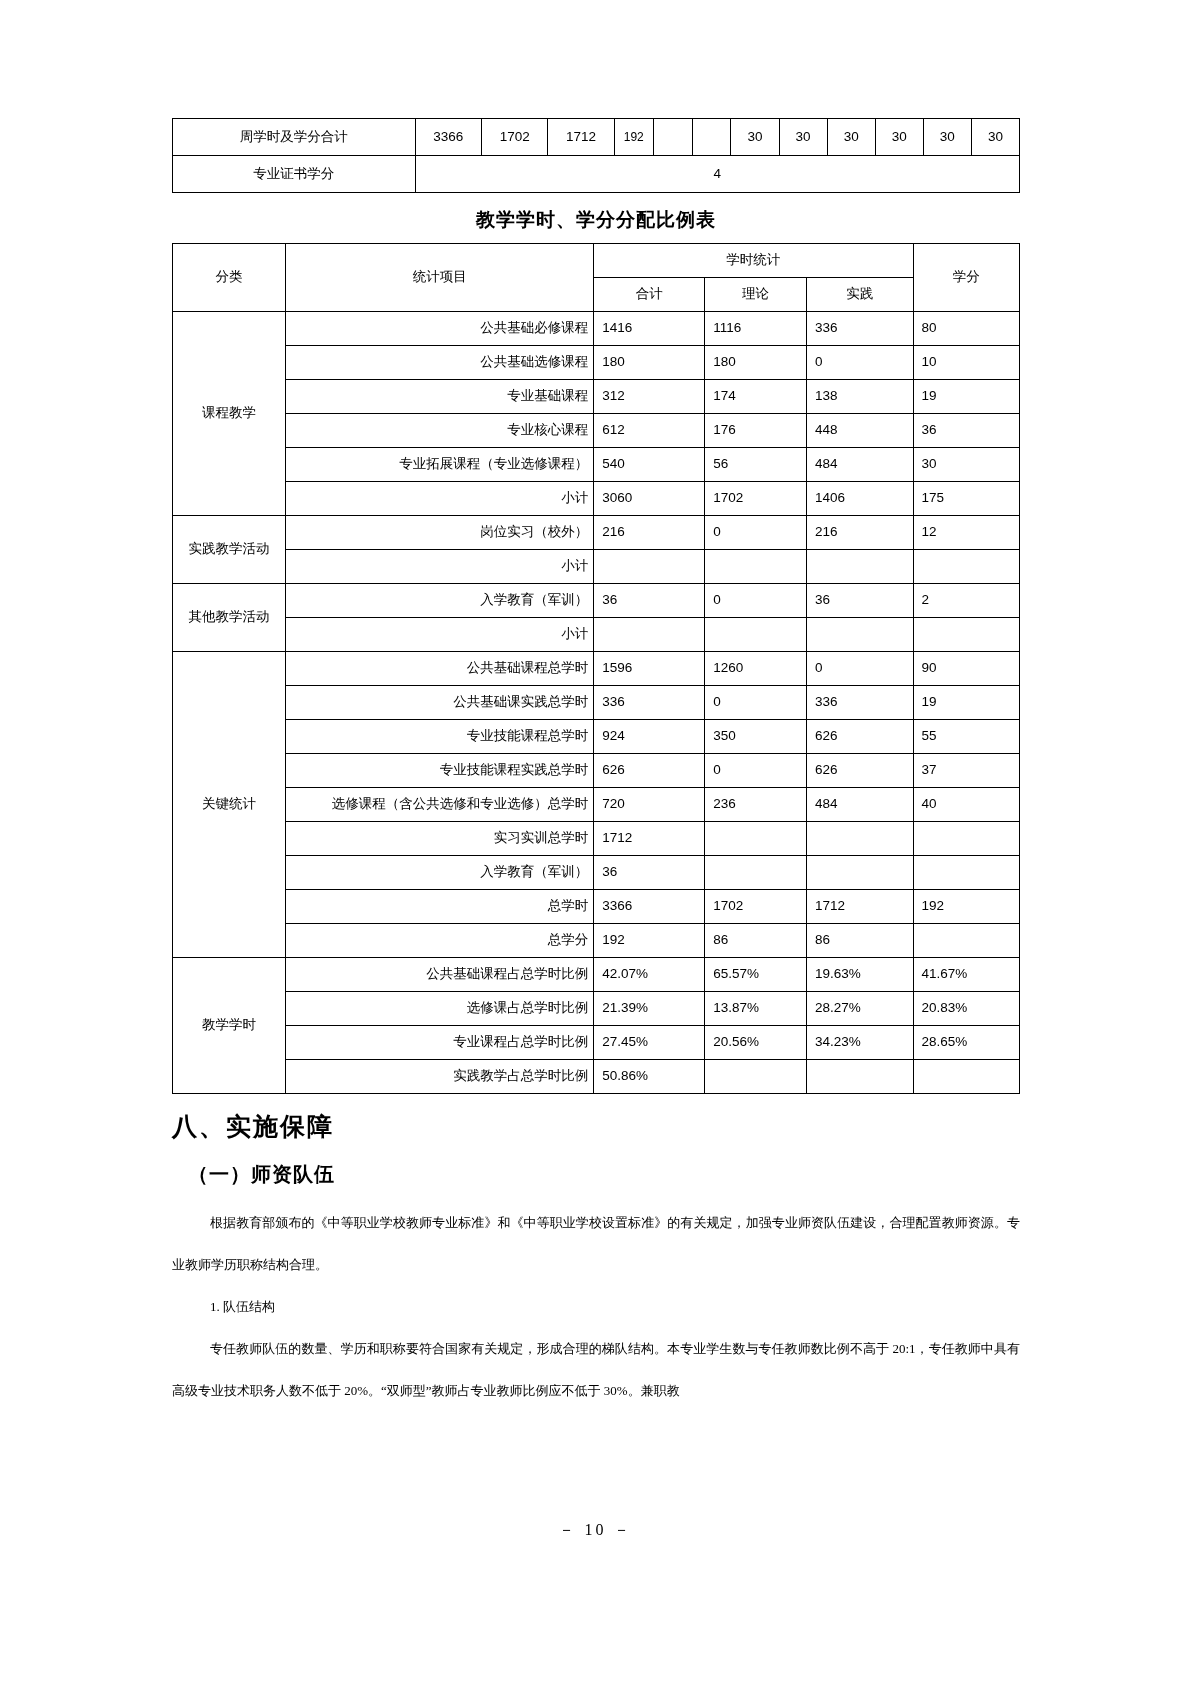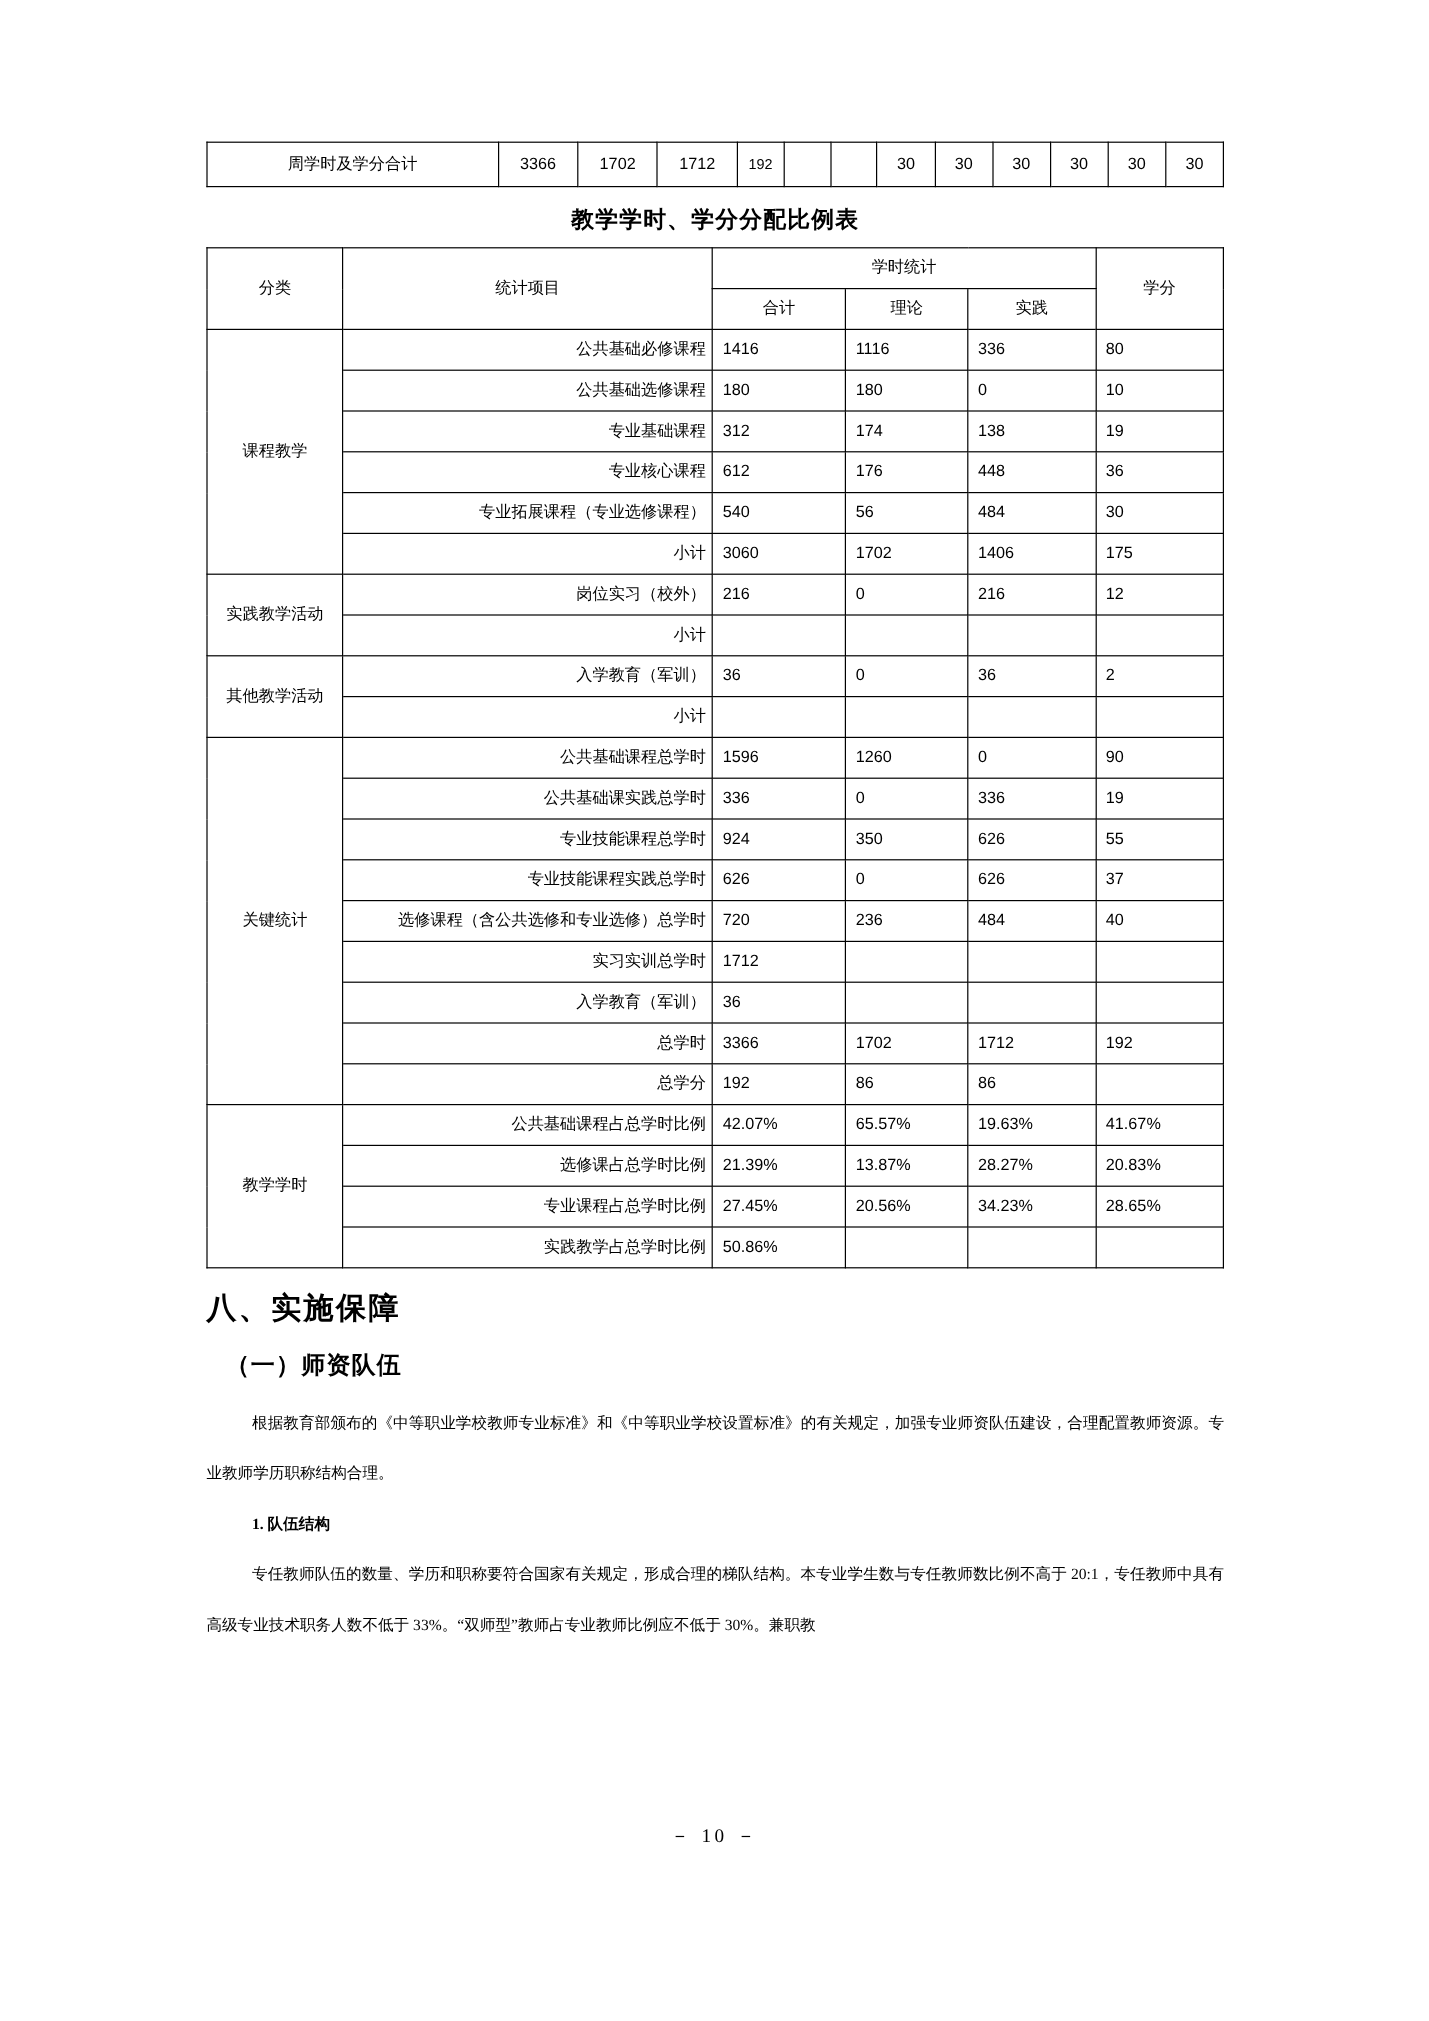--- a/index.html
+++ b/index.html
@@ -86,21 +86,20 @@
     font-size: 13px;
     line-height: 42px;
     margin: 0 0 0 0;
     text-align: justify;
     text-justify: inter-ideograph;
     font-family: "Liberation Serif", "DejaVu Serif", serif;
     text-indent: 38px;
   }
   p.para.numbered {
     text-indent: 38px;
-    font-weight: bold;
   }
   .footer {
     position: absolute;
     left: 0;
     top: 1520px;
     width: 1191px;
     text-align: center;
     font-size: 16px;
     font-family: "Liberation Serif", "DejaVu Serif", serif;
     letter-spacing: 3px;
@@ -137,20 +136,24 @@
         <td class="num narrow">192</td>
         <td class="num"></td>
         <td class="num"></td>
         <td class="num">30</td>
         <td class="num">30</td>
         <td class="num">30</td>
         <td class="num">30</td>
         <td class="num">30</td>
         <td class="num">30</td>
       </tr>
+      <tr>
+        <td class="lbl">专业证书学分</td>
+        <td class="num" colspan="12">4</td>
+      </tr>
     </tbody>
       </table>
 
     <div class="tbl-title">教学学时、学分分配比例表</div>
 
     <table class="tbl-main">
       <colgroup>
         <col style="width:100px">
         <col style="width:272px">
         <col style="width:98px">
@@ -342,17 +345,17 @@
         <td class="val"></td>
         <td class="val"></td>
       </tr>
     </tbody>
       </table>
 
     <h2 class="sec">八、实施保障</h2>
     <h3 class="sub">（一）师资队伍</h3>
     <p class="para">根据教育部颁布的《中等职业学校教师专业标准》和《中等职业学校设置标准》的有关规定，加强专业师资队伍建设，合理配置教师资源。专业教师学历职称结构合理。</p>
     <p class="para numbered">1. 队伍结构</p>
-    <p class="para">专任教师队伍的数量、学历和职称要符合国家有关规定，形成合理的梯队结构。本专业学生数与专任教师数比例不高于 20:1，专任教师中具有高级专业技术职务人数不低于 33%。“双师型”教师占专业教师比例应不低于 30%。兼职教</p>
+    <p class="para">专任教师队伍的数量、学历和职称要符合国家有关规定，形成合理的梯队结构。本专业学生数与专任教师数比例不高于 20:1，专任教师中具有高级专业技术职务人数不低于 20%。“双师型”教师占专业教师比例应不低于 30%。兼职教</p>
   </div>
 
   <div class="footer">－ 10 －</div>
 </div>
 
 </body></html>

